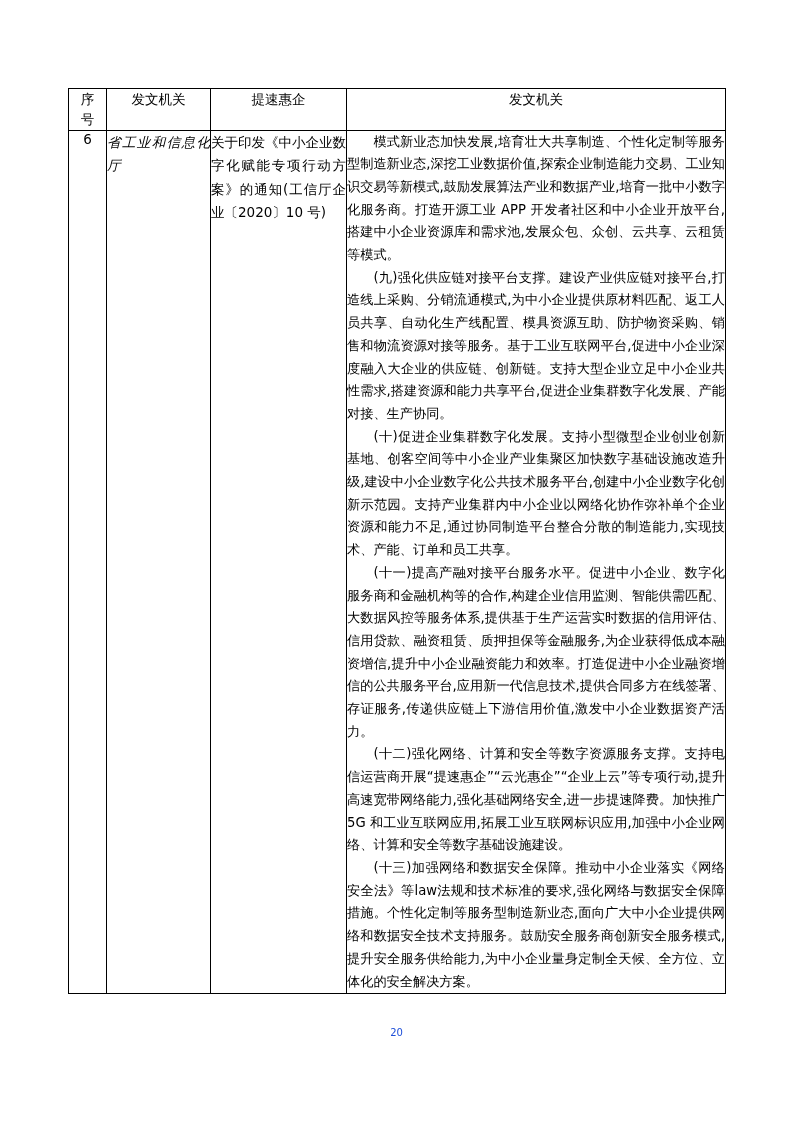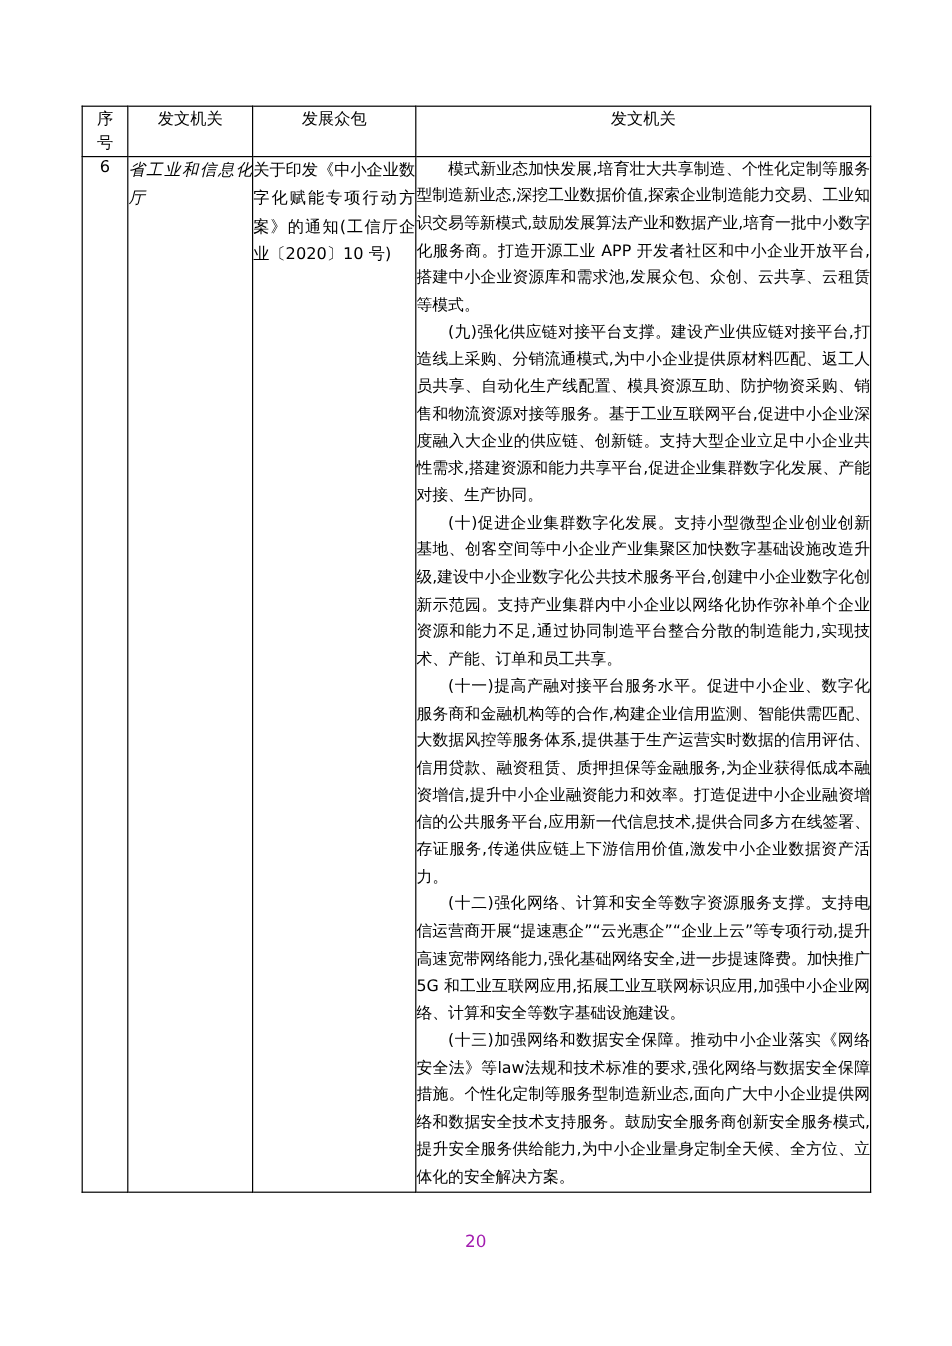--- a/index.html
+++ b/index.html
@@ -79,43 +79,43 @@
     text-indent: 2em;
     text-align: justify;
     text-justify: inter-ideograph;
   }
   .page-number {
     position: absolute;
     left: 0;
     right: 0;
     top: 1027px;
     text-align: center;
-    font-size: 14px;
-    color: #a21caf;
+    font-size: 10px;
+    color: #1d4ed8;
   }
 </style>
 </head>
 <body>
 
 <div class="page">
   <table class="doc-table">
     <colgroup>
       <col class="col-seq">
       <col class="col-org">
       <col class="col-doc">
       <col class="col-main">
     </colgroup>
     <thead>
       <tr>
         <th>
           <div>序</div>
           <div>号</div>
         </th>
         <th>发文机关</th>
-        <th>发展众包</th>
+        <th>提速惠企</th>
         <th>发文机关</th>
       </tr>
     </thead>
     <tbody>
       <tr>
         <td class="cell-seq">6</td>
         <td class="cell-org">省工业和信息化厅</td>
         <td class="cell-doc">关于印发《中小企业数字化赋能专项行动方案》的通知(工信厅企业〔2020〕10 号)</td>
         <td class="cell-main">
           <p>模式新业态加快发展,培育壮大共享制造、个性化定制等服务型制造新业态,深挖工业数据价值,探索企业制造能力交易、工业知识交易等新模式,鼓励发展算法产业和数据产业,培育一批中小数字化服务商。打造开源工业 APP 开发者社区和中小企业开放平台,搭建中小企业资源库和需求池,发展众包、众创、云共享、云租赁等模式。</p>

